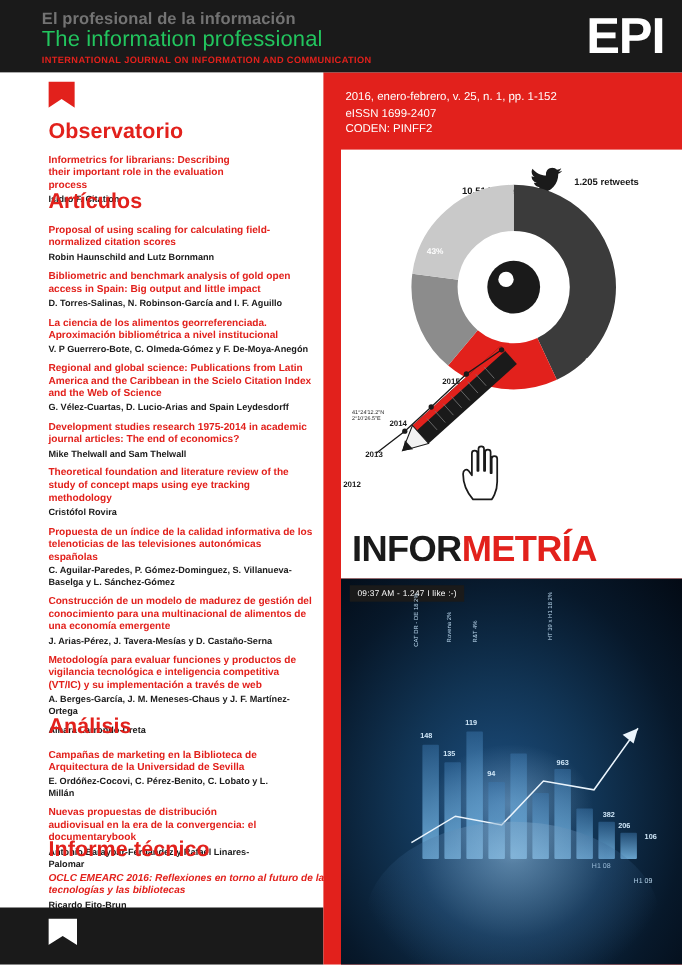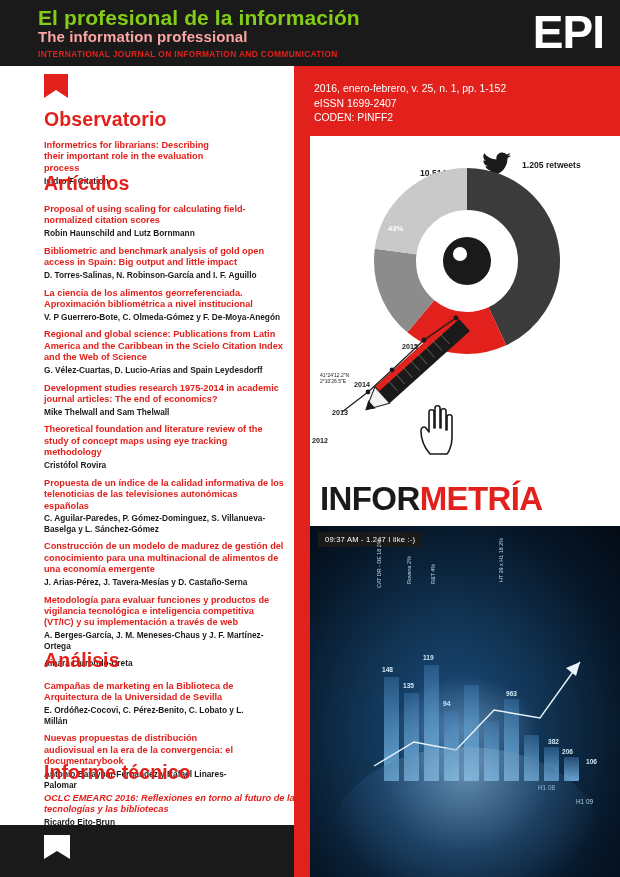--- a/index.html
+++ b/index.html
@@ -19,26 +19,26 @@
   .masthead {
     position: absolute; top: 0; left: 0;
     width: 620px; height: 66px;
     background: #1a1a1a;
   }
   .mast-left {
     position: absolute; left: 38px; top: 8px;
     color: #ffffff;
   }
   .mast-title-1 {
-    font-size: 21px; font-weight: bold; letter-spacing: .1px;
-    line-height: 19px; color: #84cc16;
+    font-size: 15px; font-weight: bold; letter-spacing: .1px;
+    line-height: 19px; color: #737373;
   }
   .mast-title-2 {
-    font-size: 15px; font-weight: bold; letter-spacing: .1px;
-    line-height: 19px; color: #fca5a5;
+    font-size: 20px; font-weight: normal; letter-spacing: .1px;
+    line-height: 19px; color: #22c55e;
   }
   .mast-sub {
     font-size: 8.4px; font-weight: bold; letter-spacing: .35px;
     color: #e2211c; margin-top: 3px;
   }
   .epi-logo {
     position: absolute; right: 16px; top: 6px;
     font-size: 46px; font-weight: bold; letter-spacing: -1px;
     color: #ffffff; line-height: 52px;
   }

